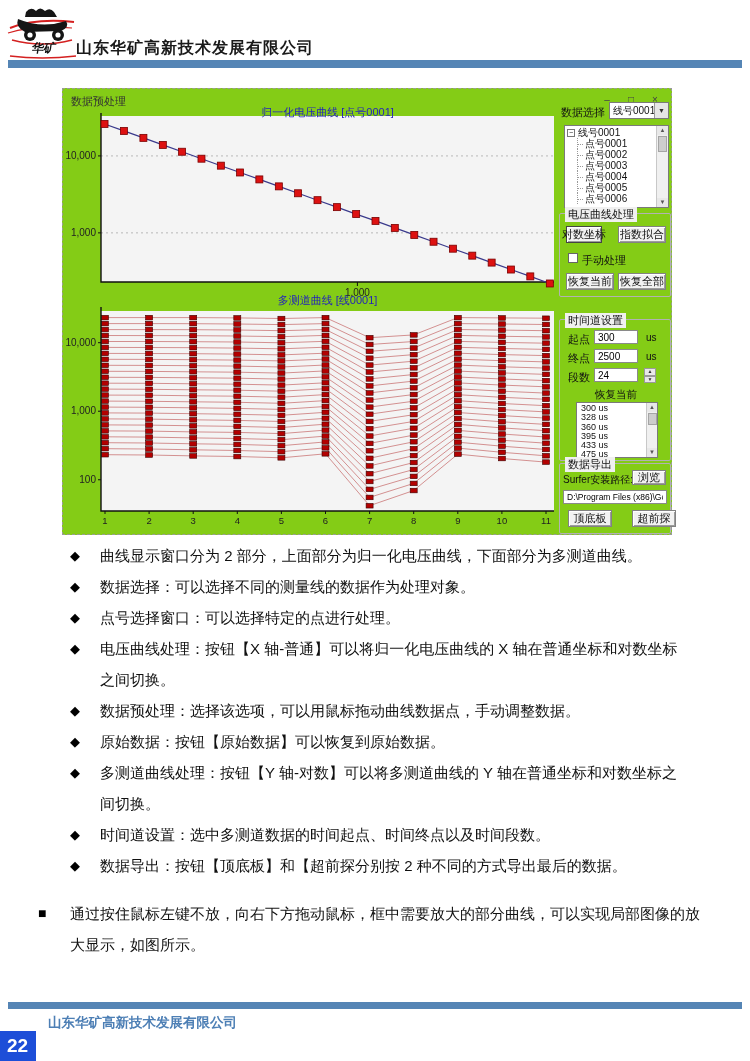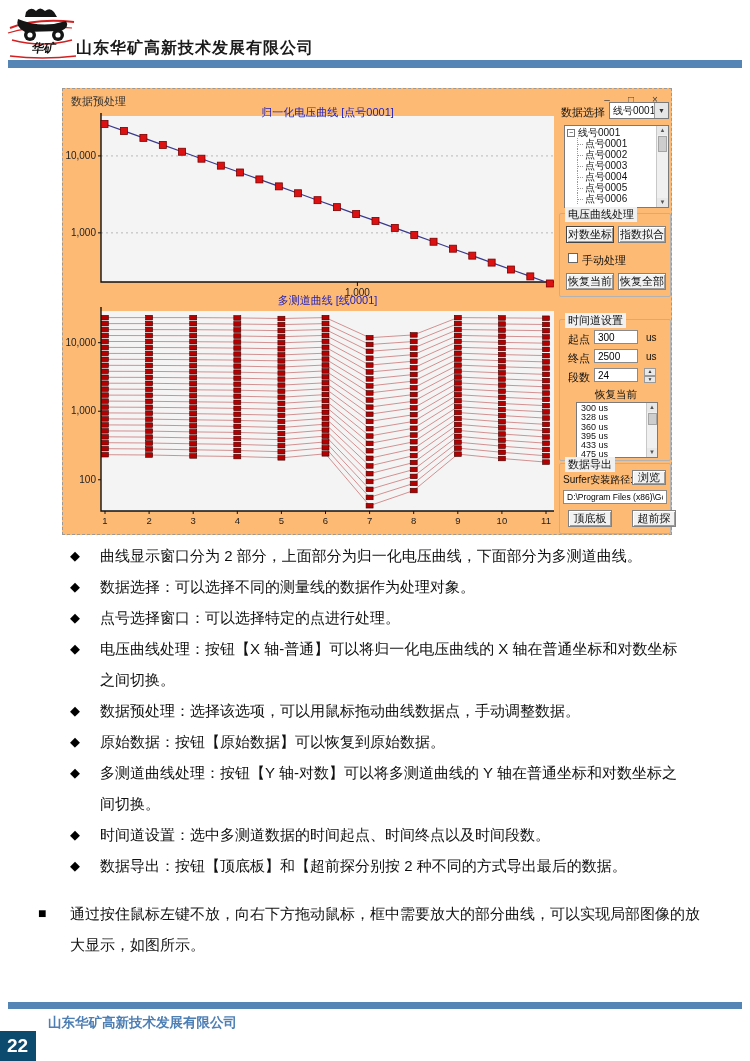--- a/index.html
+++ b/index.html
@@ -8,21 +8,21 @@
 
   
   .logo { position:absolute; left:6px; top:2px; width:72px; height:58px; }
   .logo-text { position:absolute; left:26px; top:38px; font-size:12px; font-weight:bold; transform:skewX(-8deg); color:#111; }
   .company-name { position:absolute; left:76px; top:38px; font-size:16px; font-weight:bold; letter-spacing:1px; color:#1a1a1a; }
   .accent-bar { position:absolute; left:8px; width:734px; background:#5585b5; }
   .accent-bar.top { top:60px; height:8px; }
   .accent-bar.bottom { top:1002px; height:7px; }
 
   
-  .dialog { position:absolute; left:62px; top:88px; width:610px; height:447px; background:#fdba74; border:1px dashed #9a9a9a; font-size:11px; }
+  .dialog { position:absolute; left:62px; top:88px; width:610px; height:447px; background:#84cc16; border:1px dashed #9a9a9a; font-size:11px; }
   .titlebar { position:absolute; left:0; top:0; width:100%; height:22px; }
   .dlg-title { position:absolute; left:8px; top:5px; font-size:11px; color:#333; }
   .win-btns { position:absolute; right:4px; top:2px; display:flex; }
   .wbtn { width:24px; height:17px; display:flex; align-items:center; justify-content:center; font-size:10px; color:#444; cursor:default; }
 
   .chart-title { position:absolute; left:38px; width:453px; text-align:center; font-size:11px; color:#2323bb; z-index:2; }
   .ct-top { top:16px; }
   .ct-bottom { top:204px; }
   .chart-svg { position:absolute; left:0; }
   #topchart { top:22px; }
@@ -72,21 +72,21 @@
   .path-label { position:absolute; left:3px; top:9px; font-size:10px; }
   .bullets { position:absolute; left:70px; top:540px; width:618px; list-style:none; }
   .bullets li { display:flex; }
   .dm { width:30px; font-size:13px; line-height:31px; color:#000; flex:0 0 30px; }
   .btxt { flex:1; font-size:15px; line-height:31px; color:#111; }
   .note { position:absolute; left:38px; top:898px; width:668px; display:flex; }
   .sq { width:32px; font-size:14px; line-height:31px; flex:0 0 32px; color:#000; }
   .ntxt { flex:1; font-size:15px; line-height:31px; color:#111; }
 
   .footer-company { position:absolute; left:48px; top:1014px; font-size:13.5px; font-weight:bold; color:#4d7fb5; }
-  .page-badge { position:absolute; left:0; top:1031px; width:36px; height:30px; background:#0c4a6e; }
+  .page-badge { position:absolute; left:0; top:1031px; width:36px; height:30px; background:#1d4ed8; }
   .page-num { color:#fff; font-size:19px; font-weight:bold; line-height:30px; padding-left:7px; }
 </style>
 </head>
 <body>
 
 <div class="page">
 
   <div class="logo">
     <svg width="72" height="58" viewBox="0 0 72 58">
       <path d="M4 26 Q30 16 68 20" stroke="#d42020" stroke-width="2" fill="none"></path>
@@ -510,21 +510,21 @@
           </div>
         <div class="scrollcol">
           <span class="sc-up">▲</span>
           <span class="sc-thumb"></span>
           <span class="sc-down">▼</span>
         </div>
       </div>
 
       <div class="group vgroup">
         <span class="group-legend">电压曲线处理</span>
-        <div class="btn default" style="left:6px; top:12px; width:48px;">对数坐标</div>
+        <div class="btn default" style="left:6px; top:12px; width:36px;">对数坐标</div>
         <div class="btn" style="left:58px; top:12px; width:48px;">指数拟合</div>
         <div class="chk-row">
           <span class="chk-box"></span>
           <span>手动处理</span>
         </div>
         <div class="btn" style="left:6px; top:59px; width:48px;">恢复当前</div>
         <div class="btn" style="left:58px; top:59px; width:48px;">恢复全部</div>
       </div>
 
       <div class="group tgroup">

